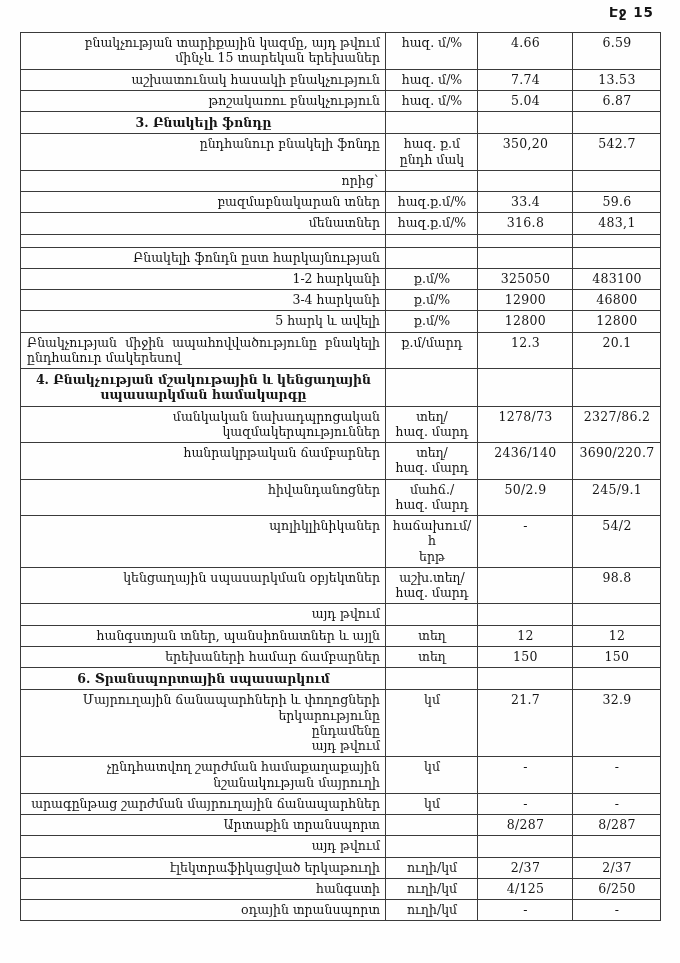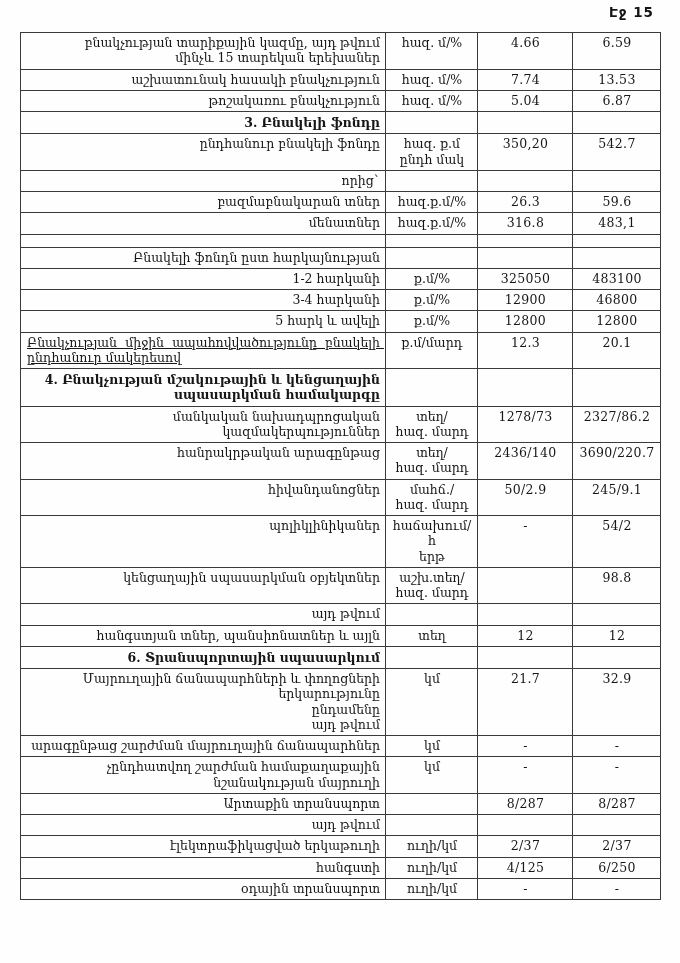--- a/index.html
+++ b/index.html
@@ -35,35 +35,36 @@
   table.stats td{
     border:1px solid #3d3d3d;
     font-size:12.5px;
     line-height:1.22;
     padding:2px 5px 3px 6px;
     vertical-align:top;
     white-space:pre-wrap;
     word-wrap:break-word;
   }
   td.c-label{ text-align:right; }
-  td.c-label.justify{ text-align:justify;text-decoration:underline; }
+  td.c-label.justify{ text-align:justify; }
   td.c-unit{
     text-align:center;
     vertical-align:middle;
     padding:1px 3px;
     font-size:12px;
   }
   td.c-v1, td.c-v2{
     text-align:center;
     vertical-align:top;
     padding-top:3px;
     font-size:12.5px;
     letter-spacing:0.3px;
   }
   tr.section td.c-label{
+    text-align:center;
     font-weight:bold;
     padding-top:3px;
     padding-bottom:3px;
   }
   tr.spacer td{ height:12px; padding:0; }
 </style>
 </head>
 <body>
 
 <div class="page">
@@ -111,21 +112,21 @@
         </tr>
         <tr class="data">
           <td class="c-label">որից`</td>
           <td class="c-unit"></td>
           <td class="c-v1"></td>
           <td class="c-v2"></td>
         </tr>
         <tr class="data">
           <td class="c-label">բազմաբնակարան տներ</td>
           <td class="c-unit">հազ.ք.մ/%</td>
-          <td class="c-v1">26.3</td>
+          <td class="c-v1">33.4</td>
           <td class="c-v2">59.6</td>
         </tr>
         <tr class="data">
           <td class="c-label">մենատներ</td>
           <td class="c-unit">հազ.ք.մ/%</td>
           <td class="c-v1">316.8</td>
           <td class="c-v2">483,1</td>
         </tr>
         <tr class="spacer">
           <td class="c-label"></td>
@@ -171,21 +172,21 @@
           <td class="c-v2"></td>
         </tr>
         <tr class="data">
           <td class="c-label">մանկական նախադպրոցական կազմակերպություններ</td>
           <td class="c-unit">տեղ/
 հազ. մարդ</td>
           <td class="c-v1">1278/73</td>
           <td class="c-v2">2327/86.2</td>
         </tr>
         <tr class="data">
-          <td class="c-label">հանրակրթական արագընթաց</td>
+          <td class="c-label">հանրակրթական ճամբարներ</td>
           <td class="c-unit">տեղ/
 հազ. մարդ</td>
           <td class="c-v1">2436/140</td>
           <td class="c-v2">3690/220.7</td>
         </tr>
         <tr class="data">
           <td class="c-label">հիվանդանոցներ</td>
           <td class="c-unit">մահճ./
 հազ. մարդ</td>
           <td class="c-v1">50/2.9</td>
@@ -209,45 +210,51 @@
           <td class="c-label">այդ թվում</td>
           <td class="c-unit"></td>
           <td class="c-v1"></td>
           <td class="c-v2"></td>
         </tr>
         <tr class="data">
           <td class="c-label">հանգստյան տներ, պանսիոնատներ և այլն</td>
           <td class="c-unit">տեղ</td>
           <td class="c-v1">12</td>
           <td class="c-v2">12</td>
+        </tr>
+        <tr class="data">
+          <td class="c-label">երեխաների համար ճամբարներ</td>
+          <td class="c-unit">տեղ</td>
+          <td class="c-v1">150</td>
+          <td class="c-v2">150</td>
         </tr>
         <tr class="section">
           <td class="c-label">6. Տրանսպորտային սպասարկում</td>
           <td class="c-unit"></td>
           <td class="c-v1"></td>
           <td class="c-v2"></td>
         </tr>
         <tr class="data">
           <td class="c-label">Մայրուղային ճանապարհների և փողոցների
 երկարությունը
 ընդամենը
 այդ թվում</td>
           <td class="c-unit">կմ</td>
           <td class="c-v1">21.7</td>
           <td class="c-v2">32.9</td>
         </tr>
         <tr class="data">
-          <td class="c-label">արագընթաց շարժման մայրուղային ճանապարհներ</td>
-          <td class="c-unit">կմ</td>
-          <td class="c-v1">-</td>
-          <td class="c-v2">-</td>
-        </tr>
-        <tr class="data">
           <td class="c-label">չընդհատվող շարժման համաքաղաքային
 նշանակության մայրուղի</td>
+          <td class="c-unit">կմ</td>
+          <td class="c-v1">-</td>
+          <td class="c-v2">-</td>
+        </tr>
+        <tr class="data">
+          <td class="c-label">արագընթաց շարժման մայրուղային ճանապարհներ</td>
           <td class="c-unit">կմ</td>
           <td class="c-v1">-</td>
           <td class="c-v2">-</td>
         </tr>
         <tr class="data">
           <td class="c-label">Արտաքին տրանսպորտ</td>
           <td class="c-unit"></td>
           <td class="c-v1">8/287</td>
           <td class="c-v2">8/287</td>
         </tr>

